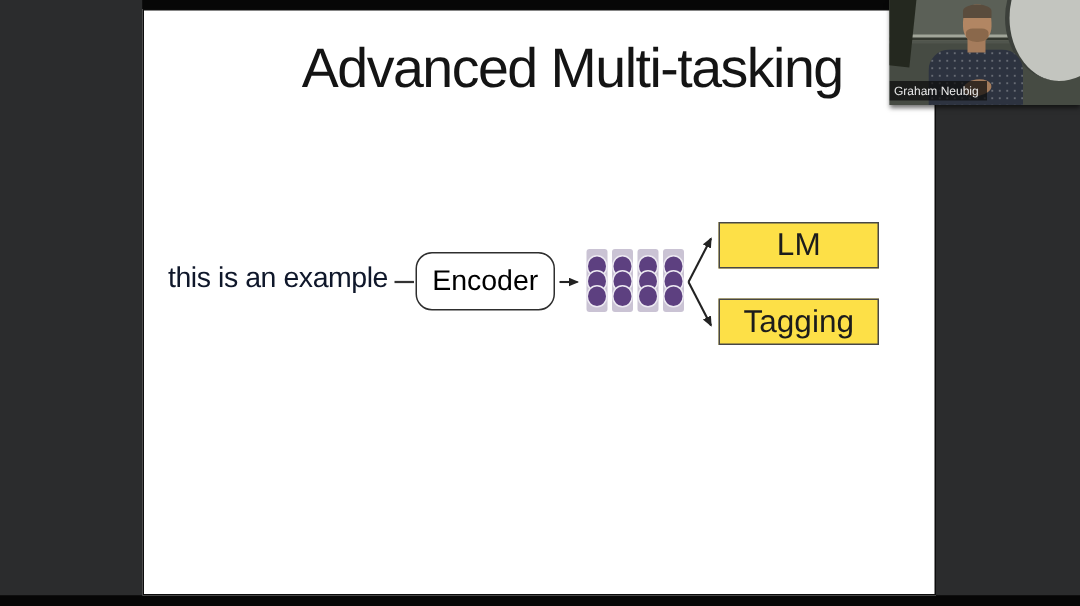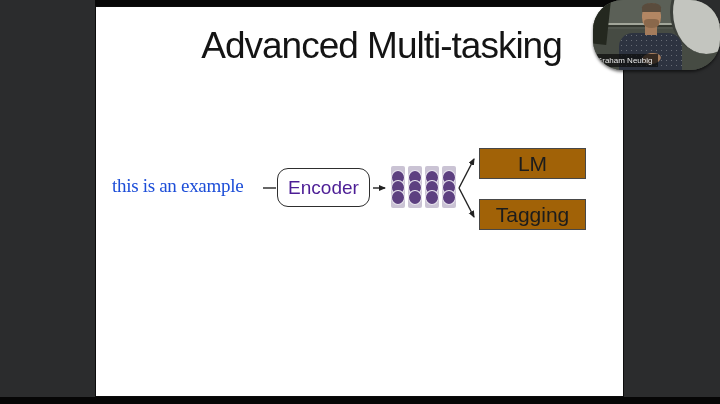--- a/index.html
+++ b/index.html
@@ -14,47 +14,47 @@
 
   
   .slide { position: absolute; left: 95px; top: 6px; width: 529px; height: 391px;
            background: #ffffff; border: 1px solid #0c0c0c; overflow: hidden; }
 
   .slide-title { position: absolute; top: 18px; left: 0; width: 100%;
                  text-align: center; color: #141414; font-size: 37px;
                  line-height: 42px; letter-spacing: -1px; font-weight: 400; padding-left: 44px; }
 
   .input-text { position: absolute; left: 16px; top: 168px; font-size: 19px;
-                color: #1d4ed8; letter-spacing: -0.3px; font-family: Liberation Serif, serif; }
+                color: #0f172a; letter-spacing: -0.3px; }
 
   .encoder-box { position: absolute; left: 181px; top: 161px; width: 93px; height: 39px;
                  border: 1.5px solid #2e2e2e; border-radius: 11px;
                  display: flex; align-items: center; justify-content: center;
-                 font-size: 19px; color: #4c1d95; background: #fff; }
+                 font-size: 19px; color: #000000; background: #fff; }
 
   .out-box { position: absolute; left: 383px; width: 107px; height: 31px;
-             border: 1.4px solid #474747; background: #a16207;
+             border: 1.4px solid #474747; background: #fde047;
              display: flex; align-items: center; justify-content: center;
              font-size: 21px; color: #1c1c1c; }
   .out-box.lm      { top: 141px; }
   .out-box.tagging { top: 192px; align-items: center; }
 
   .dots { position: absolute; left: 295px; top: 159px; display: flex; gap: 3px; }
   .dot-col { width: 14px; height: 42px; background: var(--track, #cac3d4);
              display: flex; flex-direction: column; align-items: center;
              justify-content: center; border-radius: 2px; }
   .dot { width: 14px; height: 15px; border-radius: 50%;
          background: var(--dot, #5d4080); margin: -2.5px 0; border: 1px solid #ece9f1; }
 
   .arrows { position: absolute; left: 0; top: 0; width: 529px; height: 391px;
             pointer-events: none; }
 
   
   .webcam { position: absolute; left: 593px; top: 0; width: 127px; height: 70px;
-            background: #50554d; overflow: hidden; box-shadow: 0 2px 3px rgba(0,0,0,.55); border-radius: 30px; }
+            background: #50554d; overflow: hidden; box-shadow: 0 2px 3px rgba(0,0,0,.55); }
   .board-top { position: absolute; left: 0; top: 0; width: 127px; height: 25px; background: #5b6057; }
   .board-rail { position: absolute; left: 0; top: 23px; width: 127px; height: 4px;
                 background: #a2a69a; border-bottom: 2px solid #33372f; }
   .board-low { position: absolute; left: 0; top: 29px; width: 127px; height: 41px; background: #464b43; }
   .corner-shadow { position: absolute; left: -6px; top: -8px; width: 22px; height: 52px;
                    background: #24281f; transform: rotate(6deg); }
   .screen-glare { position: absolute; right: -22px; top: -30px; width: 72px; height: 84px;
                   border-radius: 50%; background: #c3c5bf; border-left: 3px solid #3c403b; }
   .person-torso { position: absolute; left: 26px; top: 33px; width: 63px; height: 37px;
                   background: #2d3340; border-radius: 14px 14px 0 0;

